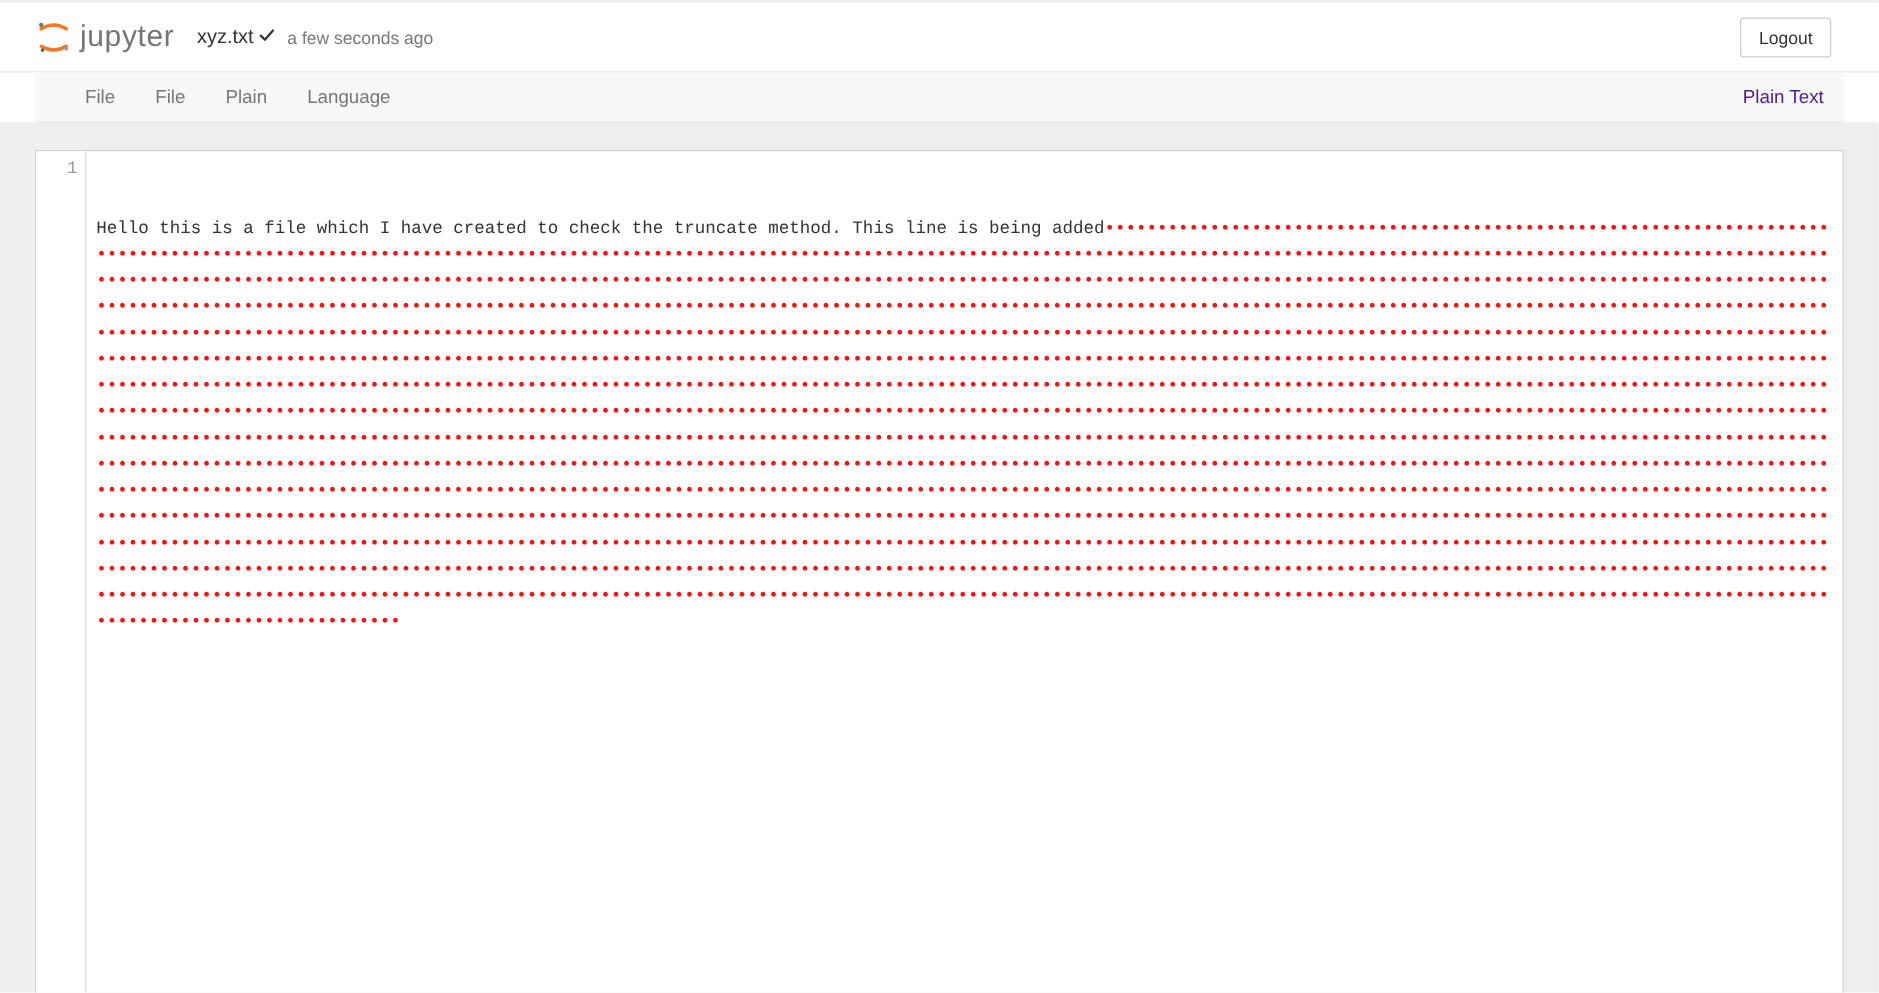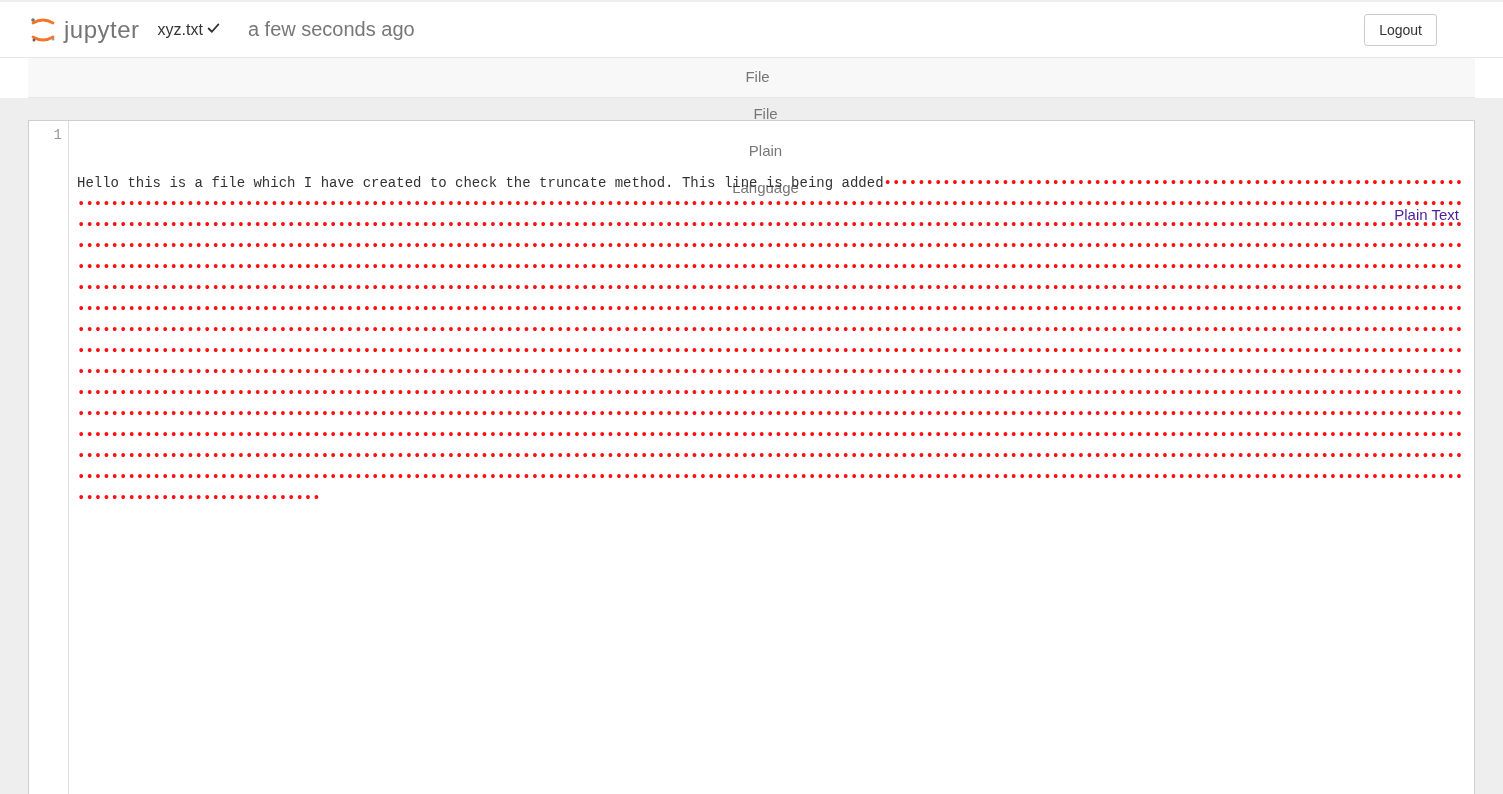--- a/index.html
+++ b/index.html
@@ -35,43 +35,42 @@
     }
     .file-title {
       font-size: 16px;
       color: #333;
       display: flex;
       align-items: center;
       gap: 2px;
     }
     .check-icon { font-size: 14px; color: #333; margin-left:2px;}
     .timestamp {
-      font-size: 20px;
+      font-size: 14px;
       color: #777;
-      margin-left: 28px;
+      margin-left: 10px;
     }
-    .header-right { margin-left: auto; margin-right:54px;}
+    .header-right { margin-left: auto; margin-right:26px;}
     .logout-btn {
       font-size: 14px;
       color: #333;
       background: #fff;
       border: 1px solid #ccc;
       border-radius: 3px;
       padding: 7px 14px;
       cursor: pointer;
     }
     .menubar {
       display: flex;
       align-items: center;
       padding: 0 12px 0 40px;
       background: #f8f8f8;
       border-bottom: 1px solid #e7e7e7;
       height: 40px;
       margin: 0 28px;
-      flex-direction: column;
     }
     .menu-item {
       font-size: 15px;
       color: #777;
       padding: 10px 16px;
       cursor: pointer;
     }
     .menu-item:first-child{padding-left:0;}
     .menubar-right {
       margin-left: auto;

